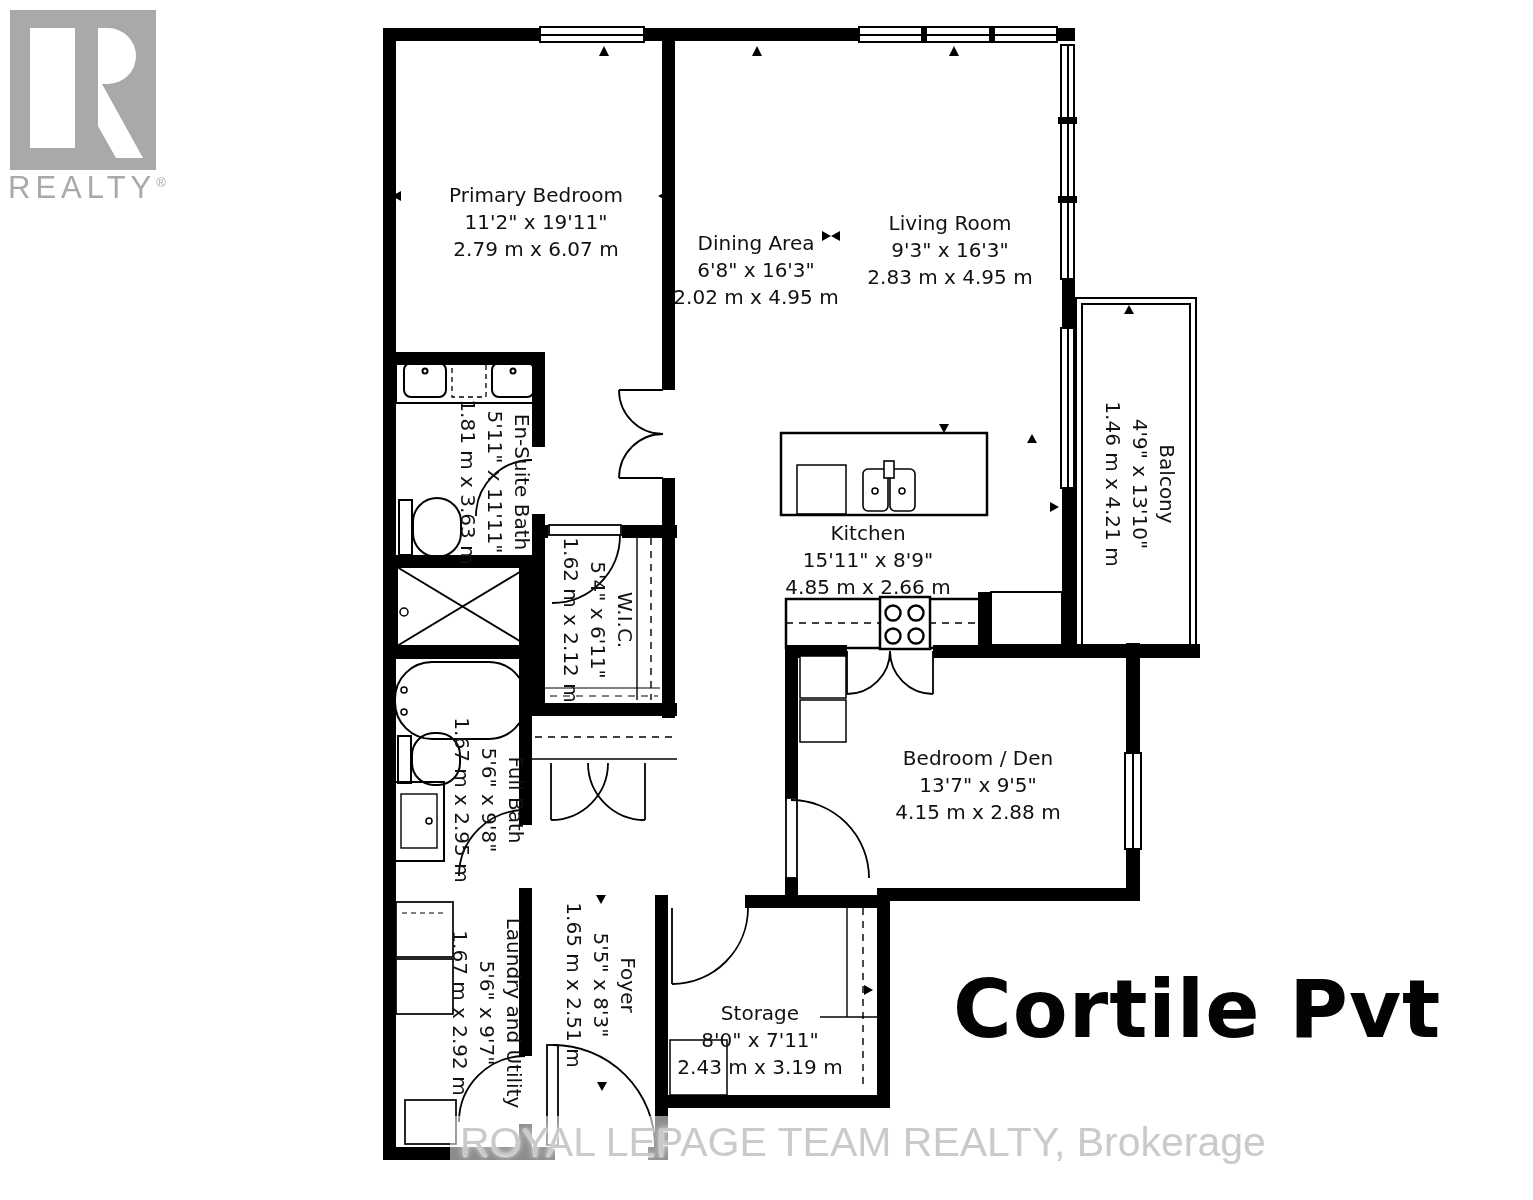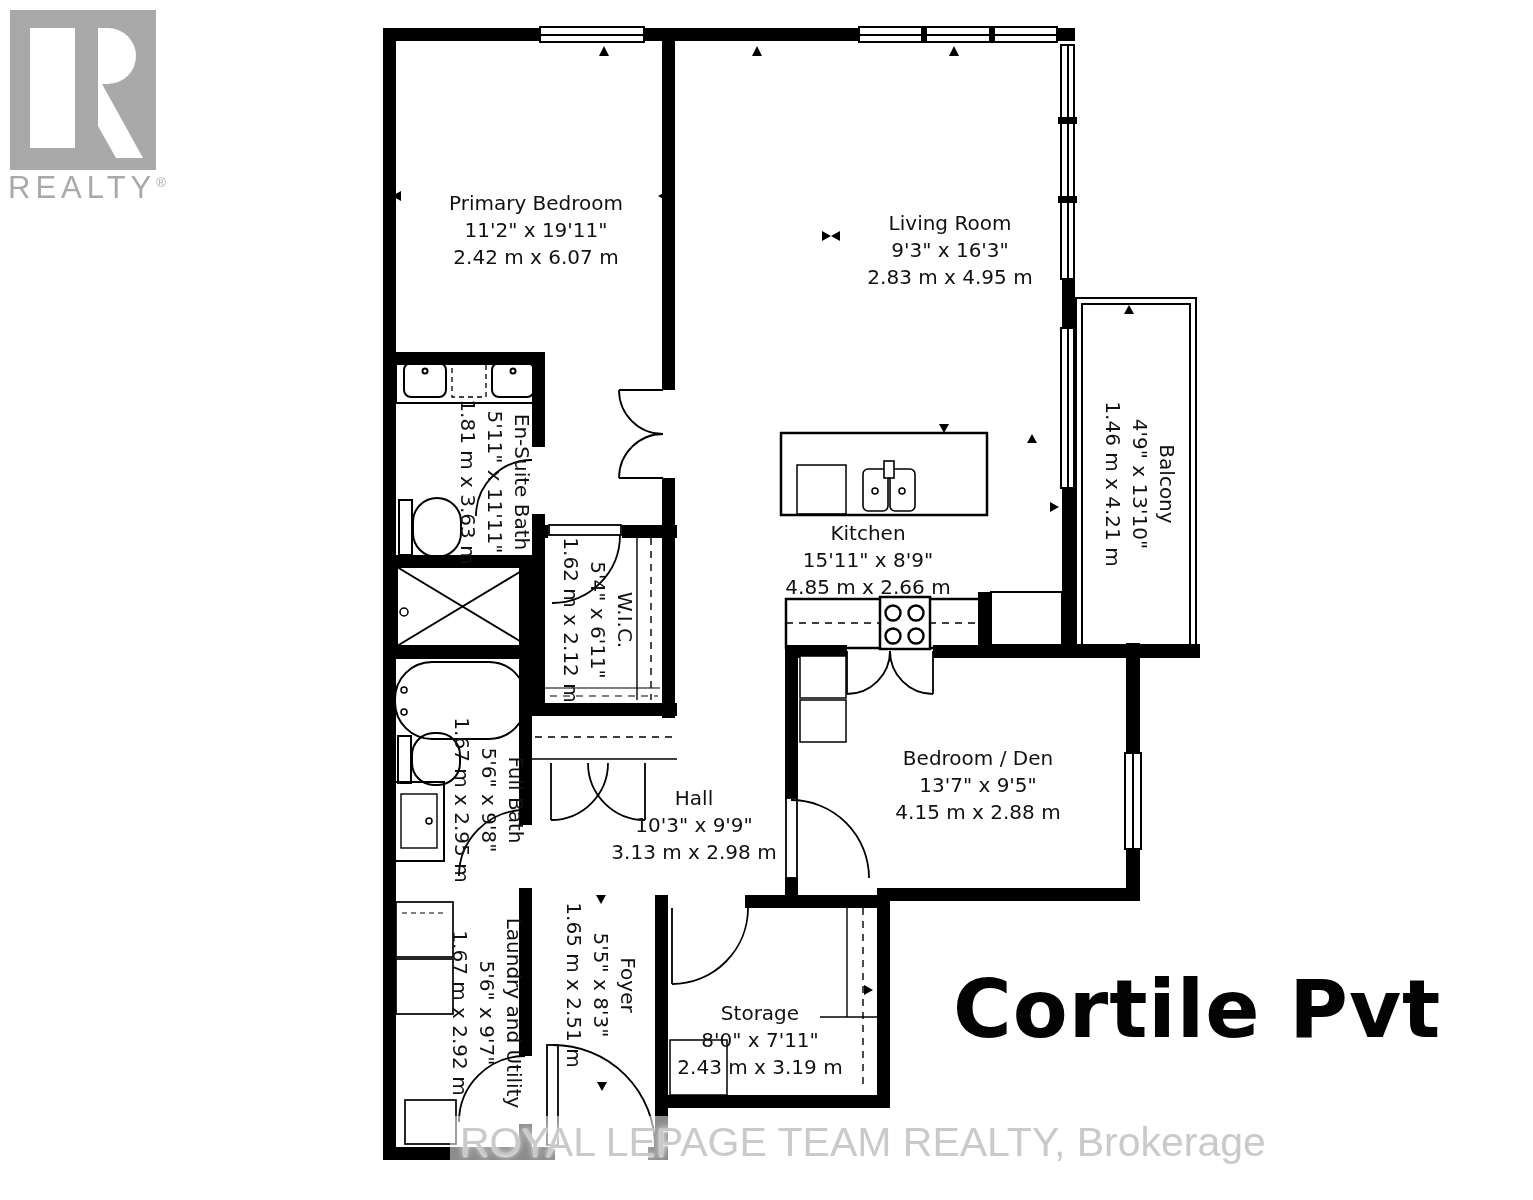--- a/index.html
+++ b/index.html
@@ -206,26 +206,31 @@
       <polygon points="1129,305 1124,314 1134,314"></polygon>
       <polygon points="1050,502 1050,512 1059,507"></polygon>
       <polygon points="401,191 401,201 392,196"></polygon>
       <polygon points="667,191 667,201 658,196"></polygon>
       <polygon points="596,895 606,895 601,904"></polygon>
       <polygon points="597,1082 607,1082 602,1091"></polygon>
       <polygon points="864,985 864,995 873,990"></polygon>
     </g>
   </svg>
 
-  <div class="label" style="left:536px;top:230px">
+  <div class="label" style="left:536px;top:222px">
     <div>Primary Bedroom</div>
     <div>11'2" x 19'11"</div>
-    <div>2.42 m x 6.07 m</div>
-  </div>
-
+    <div>2.79 m x 6.07 m</div>
+  </div>
+
+  <div class="label" style="left:756px;top:270px">
+    <div>Dining Area</div>
+    <div>6'8" x 16'3"</div>
+    <div>2.02 m x 4.95 m</div>
+  </div>
 
   <div class="label" style="left:950px;top:250px">
     <div>Living Room</div>
     <div>9'3" x 16'3"</div>
     <div>2.83 m x 4.95 m</div>
   </div>
 
   <div class="label vert" style="left:1139px;top:484px">
     <div>Balcony</div>
     <div>4'9" x 13'10"</div>
@@ -249,25 +254,20 @@
     <div>15'11" x 8'9"</div>
     <div>4.85 m x 2.66 m</div>
   </div>
 
   <div class="label vert" style="left:488px;top:800px">
     <div>Full Bath</div>
     <div>5'6" x 9'8"</div>
     <div>1.67 m x 2.95 m</div>
   </div>
 
-  <div class="label" style="left:694px;top:825px">
-    <div>Hall</div>
-    <div>10'3" x 9'9"</div>
-    <div>3.13 m x 2.98 m</div>
-  </div>
 
   <div class="label" style="left:978px;top:785px">
     <div>Bedroom / Den</div>
     <div>13'7" x 9'5"</div>
     <div>4.15 m x 2.88 m</div>
   </div>
 
   <div class="label vert" style="left:486px;top:1013px">
     <div>Laundry and Utility</div>
     <div>5'6" x 9'7"</div>

